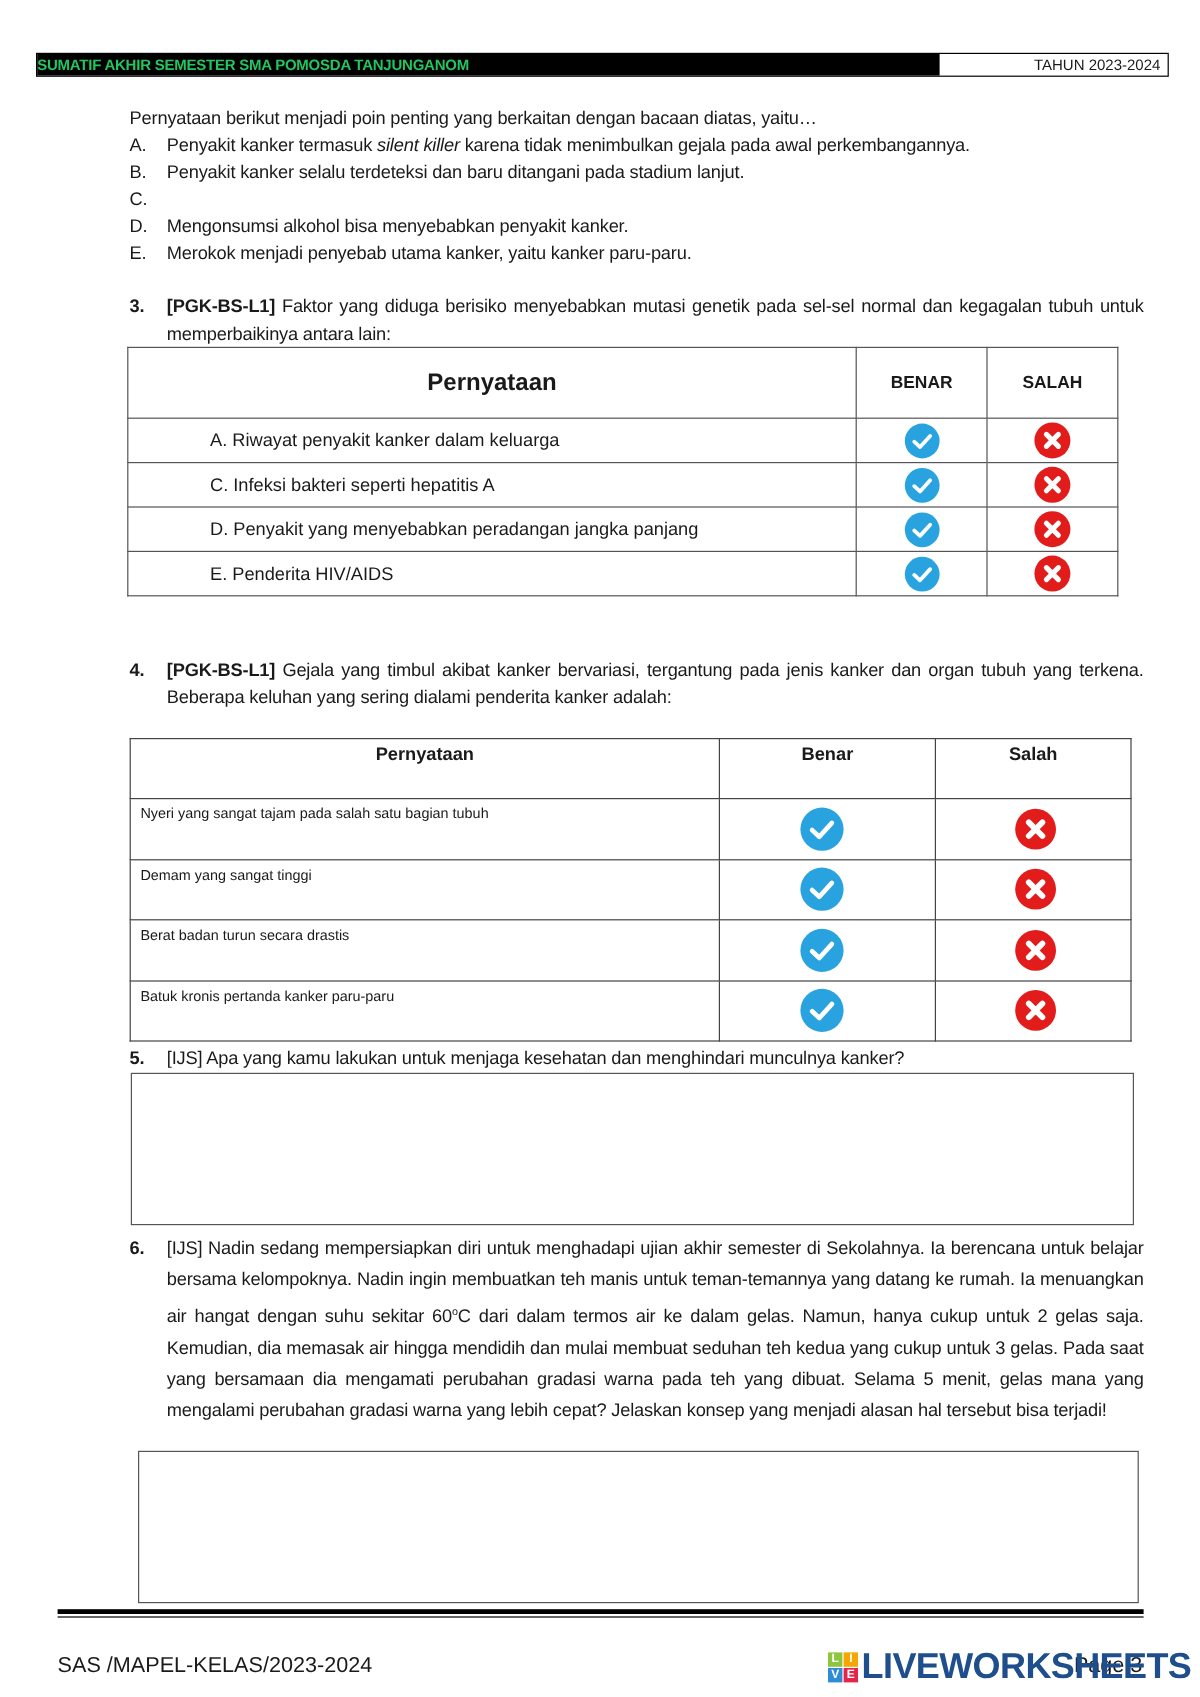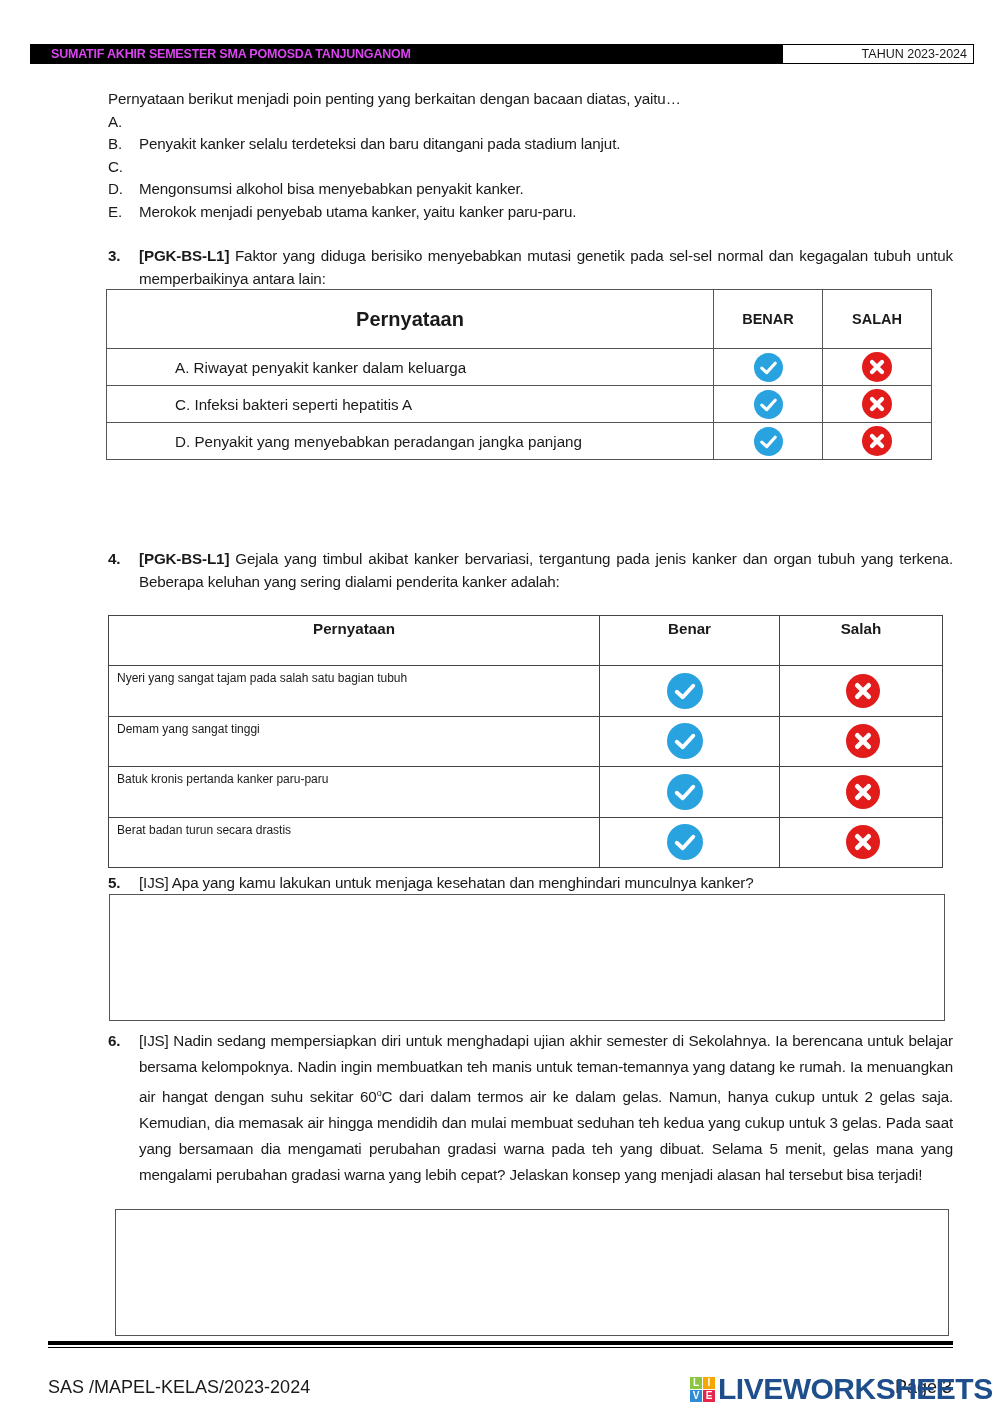--- a/index.html
+++ b/index.html
@@ -2,22 +2,22 @@
 <html><head>
 <meta charset="utf-8">
 <style>
   html, body { margin: 0; padding: 0; background: #ffffff; }
   body { width: 1000px; height: 1414px; position: relative; overflow: hidden;
          font-family: "Liberation Sans", sans-serif; color: #1a1a1a; }
   .abs { position: absolute; }
 
   
   .hdr { left: 30px; top: 44px; width: 942px; height: 18px; border: 1px solid #000; display: flex; }
-  .hdr-left { background: #000; color: #d946ef; font-weight: bold; font-size: 12.5px; line-height: 18px;
-              padding-left: 20px; width: 752px; box-sizing: border-box; letter-spacing: -0.2px; }
+  .hdr-left { background: #000; color: #22c55e; font-weight: bold; font-size: 12.5px; line-height: 18px;
+              padding-left: 0; width: 752px; box-sizing: border-box; letter-spacing: -0.2px; }
   .hdr-right { flex: 1; font-size: 12.5px; line-height: 18px; text-align: right; padding-right: 6px; }
 
   .txt { font-size: 15.2px; line-height: 22.6px; letter-spacing: -0.15px; }
   .opt { display: flex; }
   .opt .lt { width: 31px; }
   .q { display: flex; }
   .q .num { width: 31px; font-weight: bold; }
   .q .body { flex: 1; text-align: justify; }
   .tag { font-weight: bold; }
 
@@ -59,20 +59,21 @@
 <div class="abs hdr">
   <div class="hdr-left">SUMATIF AKHIR SEMESTER SMA POMOSDA TANJUNGANOM</div>
   <div class="hdr-right">TAHUN 2023-2024</div>
 </div>
 
 <div class="abs txt" style="left:108px; top:88px; width:850px;">
   <div>Pernyataan berikut menjadi poin penting yang berkaitan dengan bacaan diatas, yaitu…</div>
   <div id="q2-options">
       <div class="opt">
         <span class="lt">A.</span>
+        <span><span>Penyakit kanker termasuk </span><i>silent killer</i><span> karena tidak menimbulkan gejala pada awal perkembangannya.</span></span>
       </div>
       <div class="opt">
         <span class="lt">B.</span>
         <span><span>Penyakit kanker selalu terdeteksi dan baru ditangani pada stadium lanjut.</span><i></i><span></span></span>
       </div>
       <div class="opt">
         <span class="lt">C.</span>
       </div>
       <div class="opt">
         <span class="lt">D.</span>
@@ -119,20 +120,29 @@
       </tr>
       <tr>
         <td class="s"><span>D. Penyakit yang menyebabkan peradangan jangka panjang</span><i></i><span></span></td>
         <td class="cell-ic"><span class="ic chk" style="width:29px;height:29px;background:#29a3e0"><svg viewBox="0 0 24 24">
               <path d="M6.5 12.5 L10.5 16.2 L17.5 8.5" fill="none" stroke="#fff" stroke-width="2.6" stroke-linecap="round" stroke-linejoin="round"></path>
             </svg></span></td>
         <td class="cell-ic"><span class="ic xx" style="width:30px;height:30px;background:#e21b1b"><svg viewBox="0 0 24 24">
               <path d="M8 8 L16 16 M16 8 L8 16" fill="none" stroke="#fff" stroke-width="3.4" stroke-linecap="round"></path>
             </svg></span></td>
       </tr>
+      <tr>
+        <td class="s"><span>E. Penderita HIV/AIDS</span><i></i><span></span></td>
+        <td class="cell-ic"><span class="ic chk" style="width:29px;height:29px;background:#29a3e0"><svg viewBox="0 0 24 24">
+              <path d="M6.5 12.5 L10.5 16.2 L17.5 8.5" fill="none" stroke="#fff" stroke-width="2.6" stroke-linecap="round" stroke-linejoin="round"></path>
+            </svg></span></td>
+        <td class="cell-ic"><span class="ic xx" style="width:30px;height:30px;background:#e21b1b"><svg viewBox="0 0 24 24">
+              <path d="M8 8 L16 16 M16 8 L8 16" fill="none" stroke="#fff" stroke-width="3.4" stroke-linecap="round"></path>
+            </svg></span></td>
+      </tr>
     </tbody>
 </table>
 
 <div class="abs txt q" style="left:108px; top:548px; width:845px;">
   <span class="num">4.</span>
   <span class="body"><span class="tag">[PGK-BS-L1]</span><span> Gejala yang timbul akibat kanker bervariasi, tergantung pada jenis kanker dan organ tubuh yang terkena. Beberapa keluhan yang sering dialami penderita kanker adalah:</span></span>
 </div>
 
 <table class="abs t2">
   <thead>
@@ -155,30 +165,30 @@
       <tr>
         <td class="s">Demam yang sangat tinggi</td>
         <td class="cell-ic" style="text-align:left;padding-left:67px;"><span class="ic chk" style="width:36px;height:36px;background:#29a3e0"><svg viewBox="0 0 24 24">
               <path d="M6.5 12.5 L10.5 16.2 L17.5 8.5" fill="none" stroke="#fff" stroke-width="2.6" stroke-linecap="round" stroke-linejoin="round"></path>
             </svg></span></td>
         <td class="cell-ic" style="text-align:left;padding-left:66px;"><span class="ic xx" style="width:34px;height:34px;background:#e21b1b"><svg viewBox="0 0 24 24">
               <path d="M8 8 L16 16 M16 8 L8 16" fill="none" stroke="#fff" stroke-width="3.4" stroke-linecap="round"></path>
             </svg></span></td>
       </tr>
       <tr>
+        <td class="s">Berat badan turun secara drastis</td>
+        <td class="cell-ic" style="text-align:left;padding-left:67px;"><span class="ic chk" style="width:36px;height:36px;background:#29a3e0"><svg viewBox="0 0 24 24">
+              <path d="M6.5 12.5 L10.5 16.2 L17.5 8.5" fill="none" stroke="#fff" stroke-width="2.6" stroke-linecap="round" stroke-linejoin="round"></path>
+            </svg></span></td>
+        <td class="cell-ic" style="text-align:left;padding-left:66px;"><span class="ic xx" style="width:34px;height:34px;background:#e21b1b"><svg viewBox="0 0 24 24">
+              <path d="M8 8 L16 16 M16 8 L8 16" fill="none" stroke="#fff" stroke-width="3.4" stroke-linecap="round"></path>
+            </svg></span></td>
+      </tr>
+      <tr>
         <td class="s">Batuk kronis pertanda kanker paru-paru</td>
-        <td class="cell-ic" style="text-align:left;padding-left:67px;"><span class="ic chk" style="width:36px;height:36px;background:#29a3e0"><svg viewBox="0 0 24 24">
-              <path d="M6.5 12.5 L10.5 16.2 L17.5 8.5" fill="none" stroke="#fff" stroke-width="2.6" stroke-linecap="round" stroke-linejoin="round"></path>
-            </svg></span></td>
-        <td class="cell-ic" style="text-align:left;padding-left:66px;"><span class="ic xx" style="width:34px;height:34px;background:#e21b1b"><svg viewBox="0 0 24 24">
-              <path d="M8 8 L16 16 M16 8 L8 16" fill="none" stroke="#fff" stroke-width="3.4" stroke-linecap="round"></path>
-            </svg></span></td>
-      </tr>
-      <tr>
-        <td class="s">Berat badan turun secara drastis</td>
         <td class="cell-ic" style="text-align:left;padding-left:67px;"><span class="ic chk" style="width:36px;height:36px;background:#29a3e0"><svg viewBox="0 0 24 24">
               <path d="M6.5 12.5 L10.5 16.2 L17.5 8.5" fill="none" stroke="#fff" stroke-width="2.6" stroke-linecap="round" stroke-linejoin="round"></path>
             </svg></span></td>
         <td class="cell-ic" style="text-align:left;padding-left:66px;"><span class="ic xx" style="width:34px;height:34px;background:#e21b1b"><svg viewBox="0 0 24 24">
               <path d="M8 8 L16 16 M16 8 L8 16" fill="none" stroke="#fff" stroke-width="3.4" stroke-linecap="round"></path>
             </svg></span></td>
       </tr>
     </tbody>
 </table>
 

